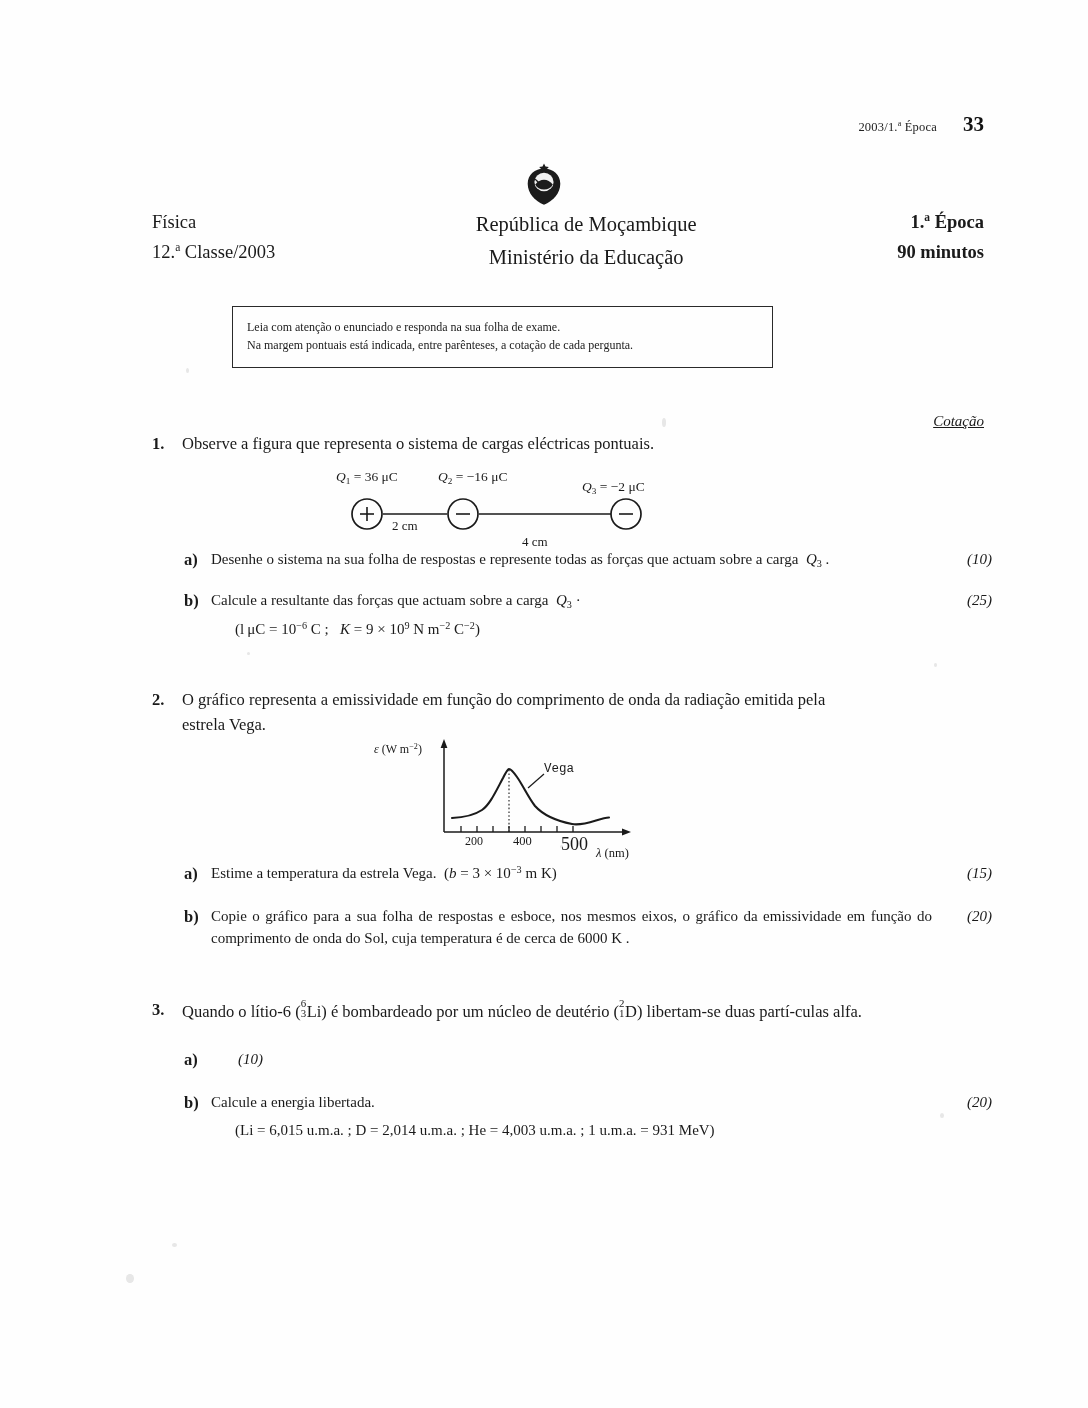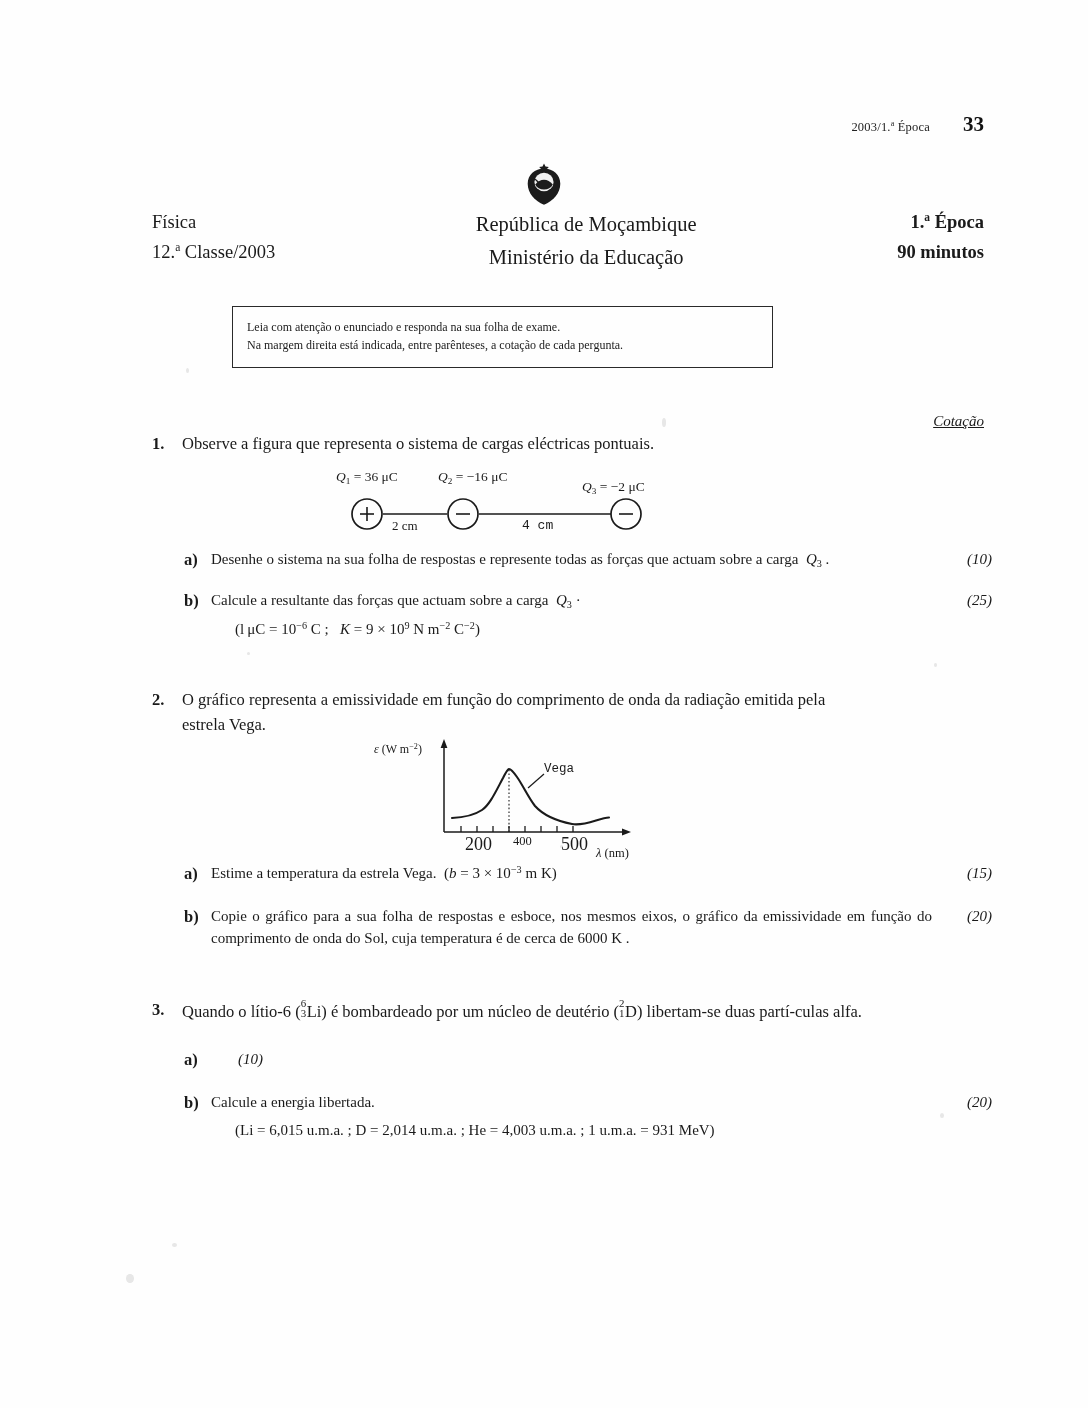--- a/index.html
+++ b/index.html
@@ -22,21 +22,21 @@
     background: #fefefe;
   }
 
   
   .page-head {
     position: absolute;
     top: 112px;
     right: 104px;
     display: flex;
     align-items: baseline;
-    gap: 33px;
+    gap: 26px;
   }
   .page-head .era {
     font-size: 12.5px;
     letter-spacing: .2px;
     color: #222;
   }
   .page-head .era sup { font-size: 8px; }
   .page-head .pageno {
     font-size: 21px;
     font-weight: bold;
@@ -232,21 +232,21 @@
       <div>Ministério da Educação</div>
     </div>
     <div class="mast-col mast-right">
       <div>1.<sup class="ord">a</sup> Época</div>
       <div>90 minutos</div>
     </div>
   </div>
 
   <div class="instructions">
     <div>Leia com atenção o enunciado e responda na sua folha de exame.</div>
-    <div>Na margem direita está indicada, entre parênteses, a cotação de cada pergunta.</div>
+    <div>Na margem pontuais está indicada, entre parênteses, a cotação de cada pergunta.</div>
   </div>
 
   <div class="cotacao-head">Cotação</div>
 
   <div class="q" style="top:432px;">
     <div class="q-row">
       <div class="q-num">1.</div>
       <div class="q-body">Observe a figura que representa o sistema de cargas eléctricas pontuais.</div>
     </div>
   </div>
@@ -265,21 +265,21 @@
       <line x1="126" y1="44" x2="140" y2="44" stroke="#1a1a1a" stroke-width="1.6"></line>
 
       <circle cx="296" cy="44" r="15" fill="none" stroke="#1a1a1a" stroke-width="1.7"></circle>
       <line x1="289" y1="44" x2="303" y2="44" stroke="#1a1a1a" stroke-width="1.6"></line>
     </svg>
     
     <div style="position:absolute;left:6px;top:-1px;font-size:13.5px;white-space:nowrap;"><span class="it">Q</span><span class="vsub">1</span> = 36 μC</div>
     <div style="position:absolute;left:108px;top:-1px;font-size:13.5px;white-space:nowrap;"><span class="it">Q</span><span class="vsub">2</span> = −16 μC</div>
     <div style="position:absolute;left:252px;top:9px;font-size:13.5px;white-space:nowrap;"><span class="it">Q</span><span class="vsub">3</span> = −2 μC</div>
     <div style="position:absolute;left:62px;top:48px;font-size:13px;">2 cm</div>
-    <div style="position:absolute;left:192px;top:48px;font-size:13px;font-family:Liberation Mono, monospace;">4 cm</div>
+    <div style="position:absolute;left:192px;top:64px;font-size:13px;">4 cm</div>
   </div>
 
   <div class="q" style="top:548px;">
     <div class="sub indent-a" style="margin-top:0;">
       <div class="sub-lbl">a)</div>
       <div class="sub-body">Desenhe o sistema na sua folha de respostas e represente todas as forças que actuam sobre a carga&nbsp; <span class="it">Q</span><span class="vsub">3</span> .</div>
       <div class="mark">(10)</div>
     </div>
     <div class="sub indent-a" style="margin-top:16px;">
       <div class="sub-lbl">b)</div>
@@ -322,21 +322,21 @@
                C139,33 141.5,36 145,41 C151,49.5 156,61 163,70
                C172,80 185,85 200,88 C213,90.5 228,81.5 237,81.5" fill="none" stroke="#1a1a1a" stroke-width="2.1" stroke-linecap="round"></path>
 
       <line x1="156" y1="52" x2="172" y2="38" stroke="#1a1a1a" stroke-width="1.2"></line>
     </svg>
     
     <div style="position:absolute;left:2px;top:6px;font-size:12px;white-space:nowrap;"><span class="it">ε</span> (W m<span class="vsup">−2</span>)</div>
     
     <div style="position:absolute;left:172px;top:26px;font-size:12.5px;font-family:Liberation Mono, monospace;">Vega</div>
     
-    <div style="position:absolute;left:93px;top:98px;font-size:18px;">200</div>
+    <div style="position:absolute;left:93px;top:98px;font-size:12px;">200</div>
     <div style="position:absolute;left:141px;top:98px;font-size:12.5px;">400</div>
     <div style="position:absolute;left:189px;top:98px;font-size:18px;">500</div>
     
     <div style="position:absolute;left:224px;top:110px;font-size:12.5px;white-space:nowrap;"><span class="it">λ</span> (nm)</div>
   </div>
 
   <div class="q" style="top:862px;">
     <div class="sub indent-a" style="margin-top:0;">
       <div class="sub-lbl">a)</div>
       <div class="sub-body">Estime a temperatura da estrela Vega.&nbsp; (<span class="it">b</span> = 3 × 10<span class="vsup">−3</span> m K)</div>

